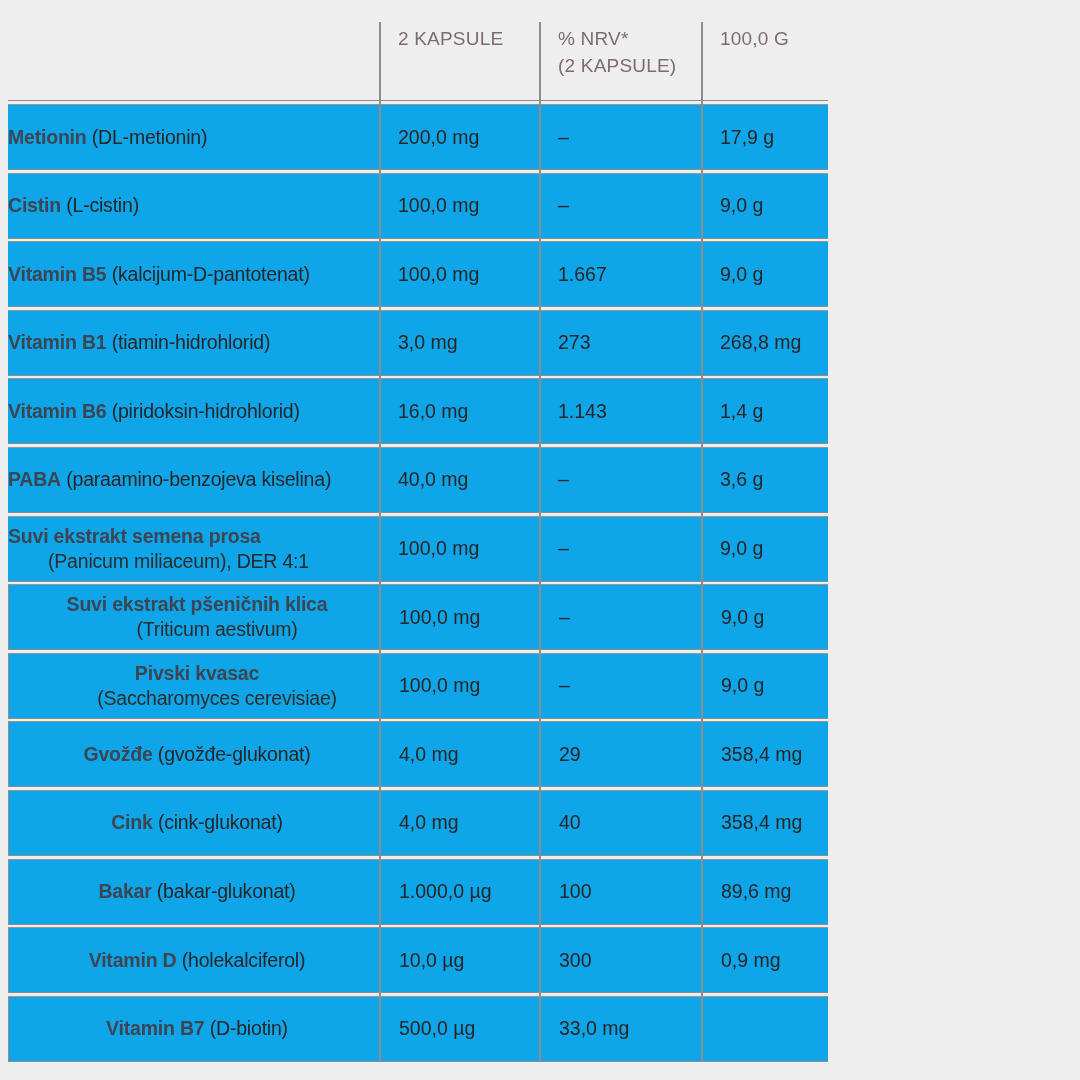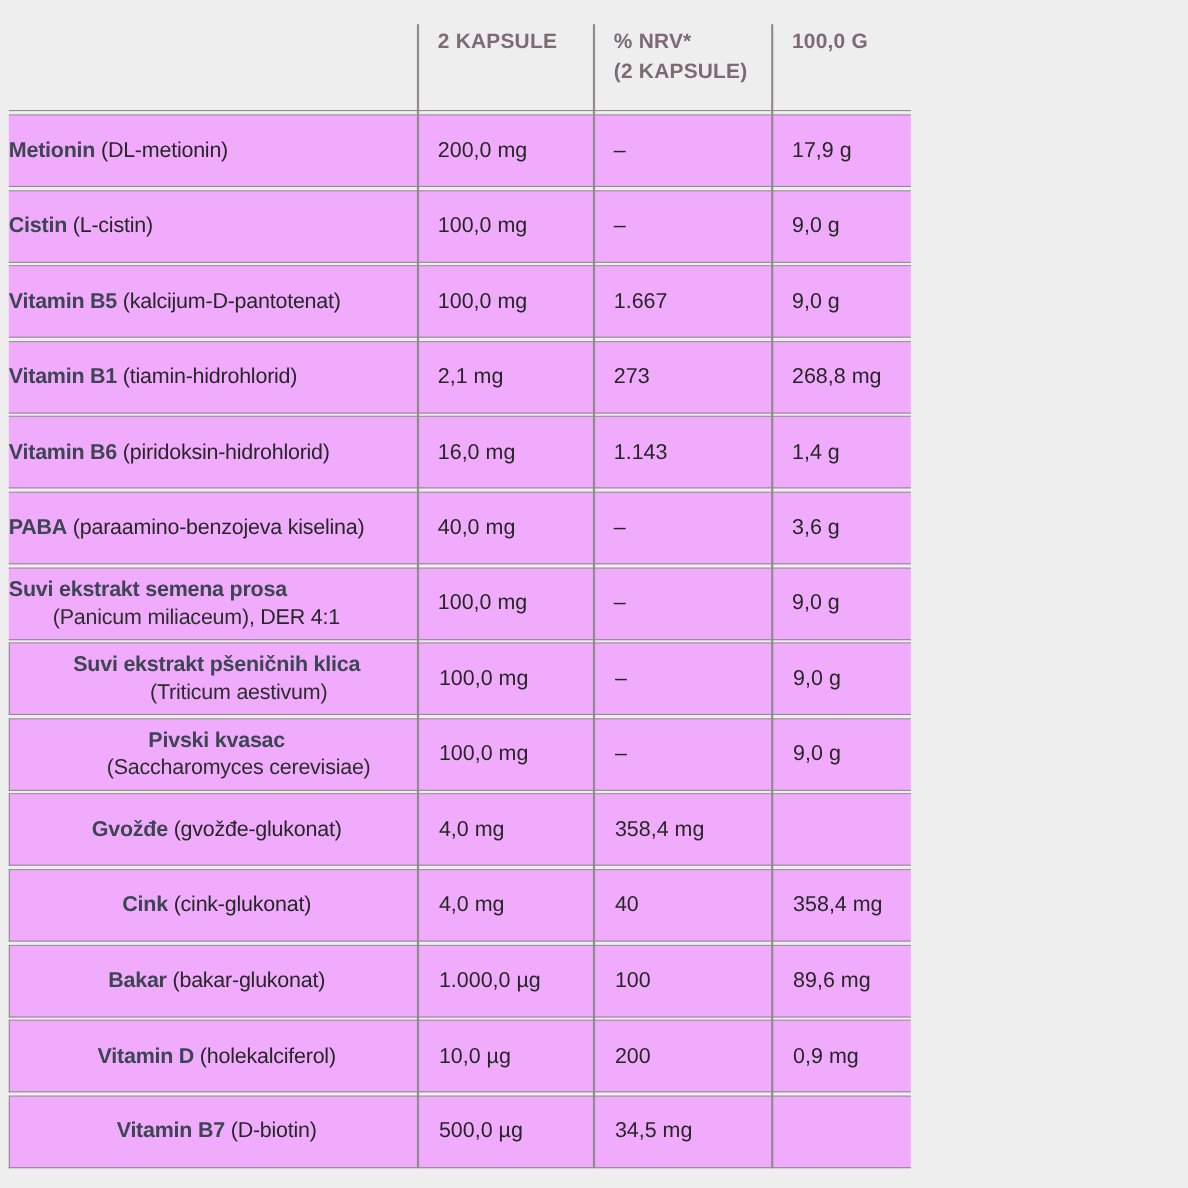--- a/index.html
+++ b/index.html
@@ -33,36 +33,36 @@
   }
 
   
   .thead{
     height:79px;
     border-bottom:1.6px solid #8f8c8d;
     margin-bottom:3px;
   }
   .thead .hcell{
     padding:3px 0 0 18px;
-    font-weight:bold;
+    font-weight:normal;
     font-size:19px;
     line-height:27px;
     letter-spacing:.2px;
     color:#7d6a74;
     text-transform:uppercase;
   }
   .thead .hcell.first{padding-left:0;}
 
   
   .trow{
     height:66px;
     margin-bottom:2.6px;
     border-top:1.6px solid #999697;
     border-bottom:1.6px solid #8f8c8d;
-    background:#f0abfc;
+    background:#0ea5e9;
   }
   .trow:last-child{margin-bottom:16px;}
   .trow.indented{border-left:1.6px solid #8f8c8d;}
   .trow.indented .label-cell{padding-left:10px;text-align:center;}
 
   .cell{
     display:flex;
     flex-direction:column;
     justify-content:center;
     box-sizing:border-box;
@@ -151,21 +151,21 @@
     </div>
   </div>
       <div class="grid-row trow">
     <div class="cell label-cell">
       <div class="label-line l1">
         <span class="lbl-bold">Vitamin B1</span><span> (tiamin-hidrohlorid)</span>
       </div>
 
     </div>
     <div class="cell val-cell">
-      <span>2,1 mg</span>
+      <span>3,0 mg</span>
     </div>
     <div class="cell val-cell">
       <span>273</span>
     </div>
     <div class="cell val-cell">
       <span>268,8 mg</span>
     </div>
   </div>
       <div class="grid-row trow">
     <div class="cell label-cell">
@@ -262,20 +262,23 @@
     <div class="cell label-cell">
       <div class="label-line l1">
         <span class="lbl-bold">Gvožđe</span><span> (gvožđe-glukonat)</span>
       </div>
 
     </div>
     <div class="cell val-cell">
       <span>4,0 mg</span>
     </div>
     <div class="cell val-cell">
+      <span>29</span>
+    </div>
+    <div class="cell val-cell">
       <span>358,4 mg</span>
     </div>
   </div>
       <div class="grid-row trow indented">
     <div class="cell label-cell">
       <div class="label-line l1">
         <span class="lbl-bold">Cink</span><span> (cink-glukonat)</span>
       </div>
 
     </div>
@@ -310,35 +313,35 @@
     <div class="cell label-cell">
       <div class="label-line l1">
         <span class="lbl-bold">Vitamin D</span><span> (holekalciferol)</span>
       </div>
 
     </div>
     <div class="cell val-cell">
       <span>10,0 µg</span>
     </div>
     <div class="cell val-cell">
-      <span>200</span>
+      <span>300</span>
     </div>
     <div class="cell val-cell">
       <span>0,9 mg</span>
     </div>
   </div>
       <div class="grid-row trow indented">
     <div class="cell label-cell">
       <div class="label-line l1">
         <span class="lbl-bold">Vitamin B7</span><span> (D-biotin)</span>
       </div>
 
     </div>
     <div class="cell val-cell">
       <span>500,0 µg</span>
     </div>
     <div class="cell val-cell">
-      <span>34,5 mg</span>
+      <span>33,0 mg</span>
     </div>
   </div>
     </div>
 
 </div>
 
 </body></html>

